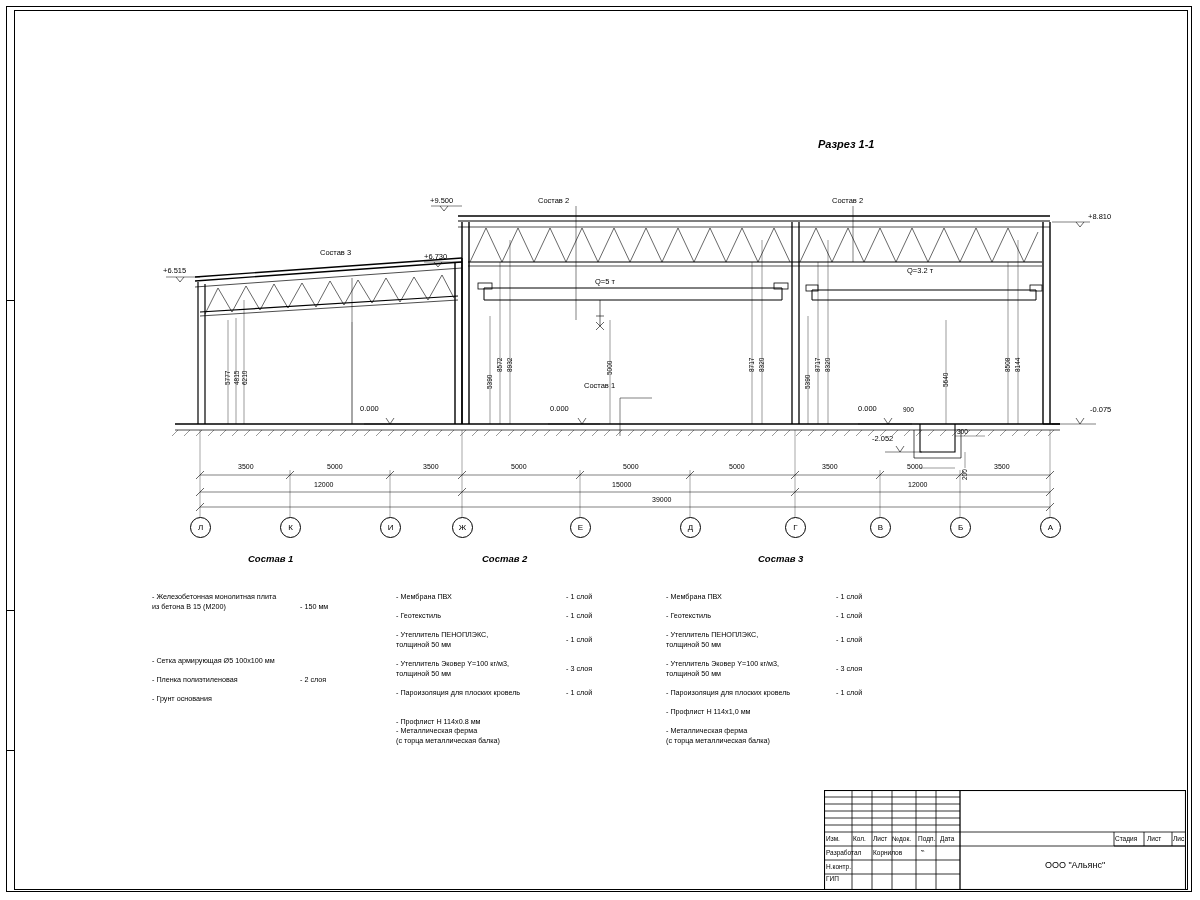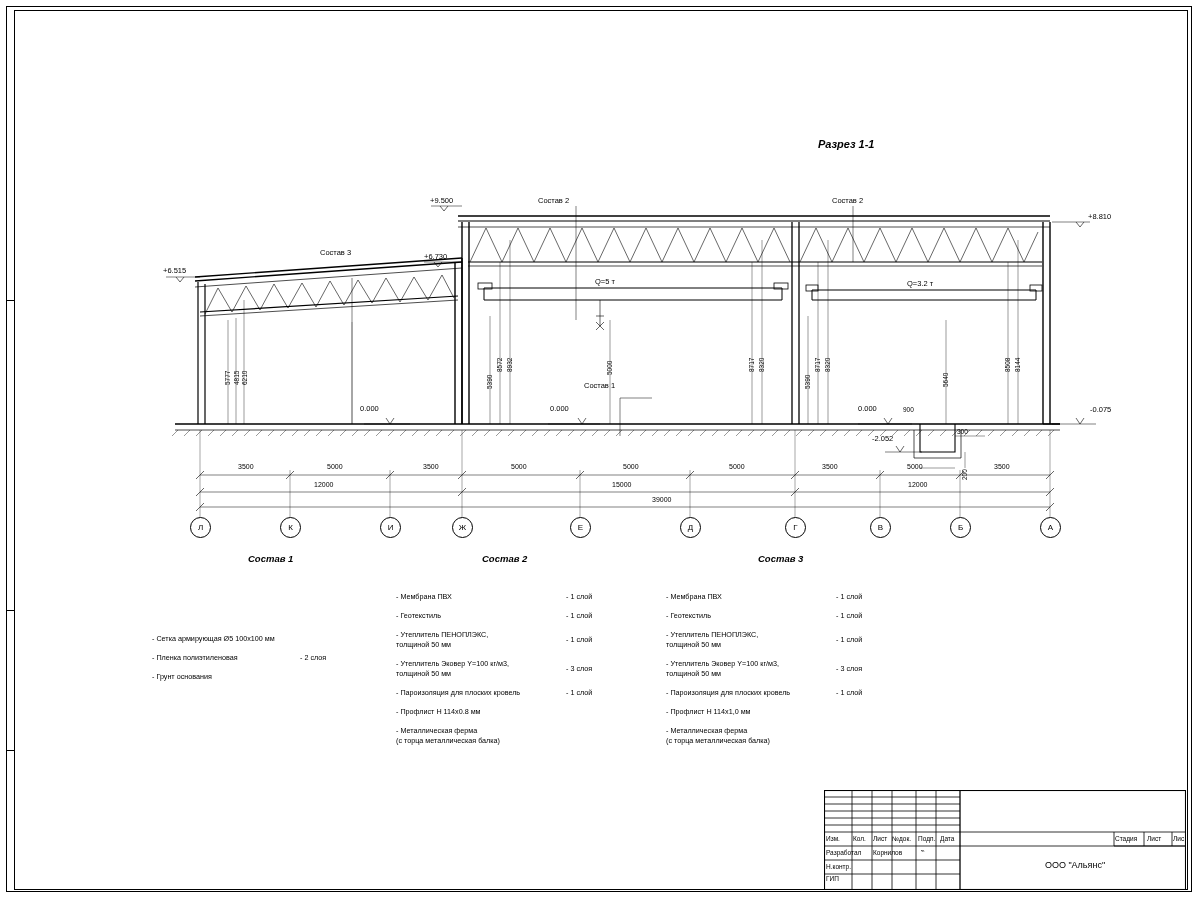--- a/index.html
+++ b/index.html
@@ -263,21 +263,21 @@
   <div class="lbl" style="left:858px; top:404px;">0.000</div>
   <div class="lbl" style="left:1090px; top:405px;">-0.075</div>
   <div class="lbl" style="left:872px; top:434px;">-2.052</div>
 
   <div class="lbl" style="left:320px; top:248px;">Состав 3</div>
   <div class="lbl" style="left:538px; top:196px;">Состав 2</div>
   <div class="lbl" style="left:832px; top:196px;">Состав 2</div>
   <div class="lbl" style="left:584px; top:381px;">Состав 1</div>
 
   <div class="lbl" style="left:595px; top:277px;">Q=5 т</div>
-  <div class="lbl" style="left:907px; top:279px;">Q=3.2 т</div>
+  <div class="lbl" style="left:907px; top:266px;">Q=3.2 т</div>
 
   <div class="vert" style="left:231px; top:378px;">5777</div>
   <div class="vert" style="left:240px; top:378px;">4815</div>
   <div class="vert" style="left:248px; top:378px;">6210</div>
 
   <div class="vert" style="left:493px; top:382px;">5390</div>
   <div class="vert" style="left:503px; top:365px;">8572</div>
   <div class="vert" style="left:513px; top:365px;">8932</div>
   <div class="vert" style="left:613px; top:368px;">5000</div>
 
@@ -318,20 +318,25 @@
   <div class="axis-circle" style="left:452px; top:517px;">Ж</div>
   <div class="axis-circle" style="left:570px; top:517px;">Е</div>
   <div class="axis-circle" style="left:680px; top:517px;">Д</div>
   <div class="axis-circle" style="left:785px; top:517px;">Г</div>
   <div class="axis-circle" style="left:870px; top:517px;">В</div>
   <div class="axis-circle" style="left:950px; top:517px;">Б</div>
   <div class="axis-circle" style="left:1040px; top:517px;">А</div>
 
   <div class="spec-title" style="left:248px; top:553px;">Состав 1</div>
   <div class="spec-block" style="left:152px; top:592px; width:240px;">
+    <div class="spec-row" style="height:22px;">
+      <span class="spec-text">- Железобетонная  монолитная плита
+  из бетона В 15 (М200)</span>
+      <span class="spec-qty" style="top:10px;">- 150 мм</span>
+    </div>
     <div class="spec-row" style="height:12px;margin-top:42px;">
       <span class="spec-text" style="width:160px;">- Сетка армирующая Ø5 100х100 мм</span>
       <span class="spec-qty"></span>
     </div>
     <div class="spec-row" style="height:12px;">
       <span class="spec-text">- Пленка полиэтиленовая</span>
       <span class="spec-qty">- 2 слоя</span>
     </div>
     <div class="spec-row" style="height:12px;">
       <span class="spec-text">- Грунт основания</span>
@@ -357,21 +362,21 @@
     <div class="spec-row" style="height:22px;">
       <span class="spec-text" style="width:170px;">- Утеплитель Эковер Y=100 кг/м3,
   толщиной 50 мм</span>
       <span class="spec-qty" style="left:170px; top:5px;">- 3 слоя</span>
     </div>
     <div class="spec-row" style="height:12px;">
       <span class="spec-text" style="width:170px;">- Пароизоляция для плоских кровель</span>
       <span class="spec-qty" style="left:170px;">- 1 слой</span>
     </div>
     <div class="spec-row" style="height:12px;">
-      <span class="spec-text" style="width:170px;">- Профлист Н 114х0.8 мм</span>
+      <span class="spec-text" style="width:170px;margin-top:10px;">- Профлист Н 114х0.8 мм</span>
       <span class="spec-qty" style="left:170px;"></span>
     </div>
     <div class="spec-row" style="height:22px;">
       <span class="spec-text" style="width:170px;">- Металлическая ферма
   (с торца металлическая балка)</span>
       <span class="spec-qty" style="left:170px;"></span>
     </div>
   </div>
 
   <div class="spec-title" style="left:758px; top:553px;">Состав 3</div>

